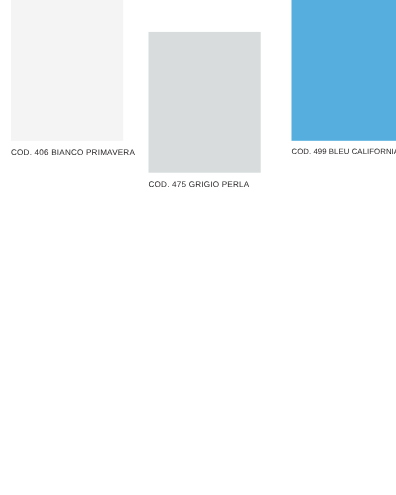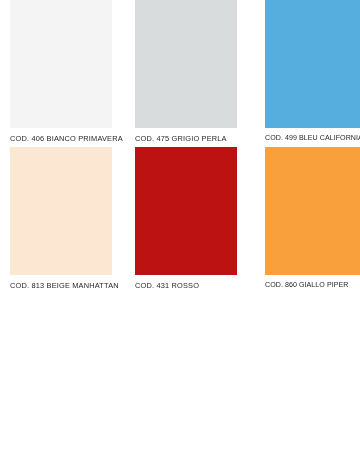--- a/index.html
+++ b/index.html
@@ -29,21 +29,21 @@
 
   .swatch-cell {
     position: absolute;
     top: 0;
     width: 102px;
     height: 147px;
   }
 
   
   .col-1 { left: 10px; }
-  .col-2 { left: 135px; }
+  .col-2 { left: 135px; margin-top: 29px; }
   .col-3 { left: 265px; width: 95px; }
 
   .swatch-chip {
     width: 100%;
     height: 128px;
     display: block;
   }
 
   .swatch-label {
     display: block;
@@ -74,32 +74,18 @@
     <div class="swatch-cell col-2">
       <span class="swatch-chip" style="background:#d8dcdd;"></span>
       <span class="swatch-label">COD. 475 GRIGIO PERLA</span>
     </div>
     <div class="swatch-cell col-3">
       <span class="swatch-chip" style="background:#55aede;"></span>
       <span class="swatch-label">COD. 499 BLEU CALIFORNIA</span>
     </div>
   </div>
 
-  <div class="swatch-row">
-    <div class="swatch-cell col-1">
-      <span class="swatch-chip" style="background:#fce7d2;"></span>
-      <span class="swatch-label">COD. 813 BEIGE MANHATTAN</span>
-    </div>
-    <div class="swatch-cell col-2">
-      <span class="swatch-chip" style="background:#bc1212;"></span>
-      <span class="swatch-label">COD. 431 ROSSO</span>
-    </div>
-    <div class="swatch-cell col-3">
-      <span class="swatch-chip" style="background:#f99f3c;"></span>
-      <span class="swatch-label">COD. 860 GIALLO PIPER</span>
-    </div>
-  </div>
 
   <div class="swatch-row">
 
   </div>
 
 </div>
 
 </body></html>

